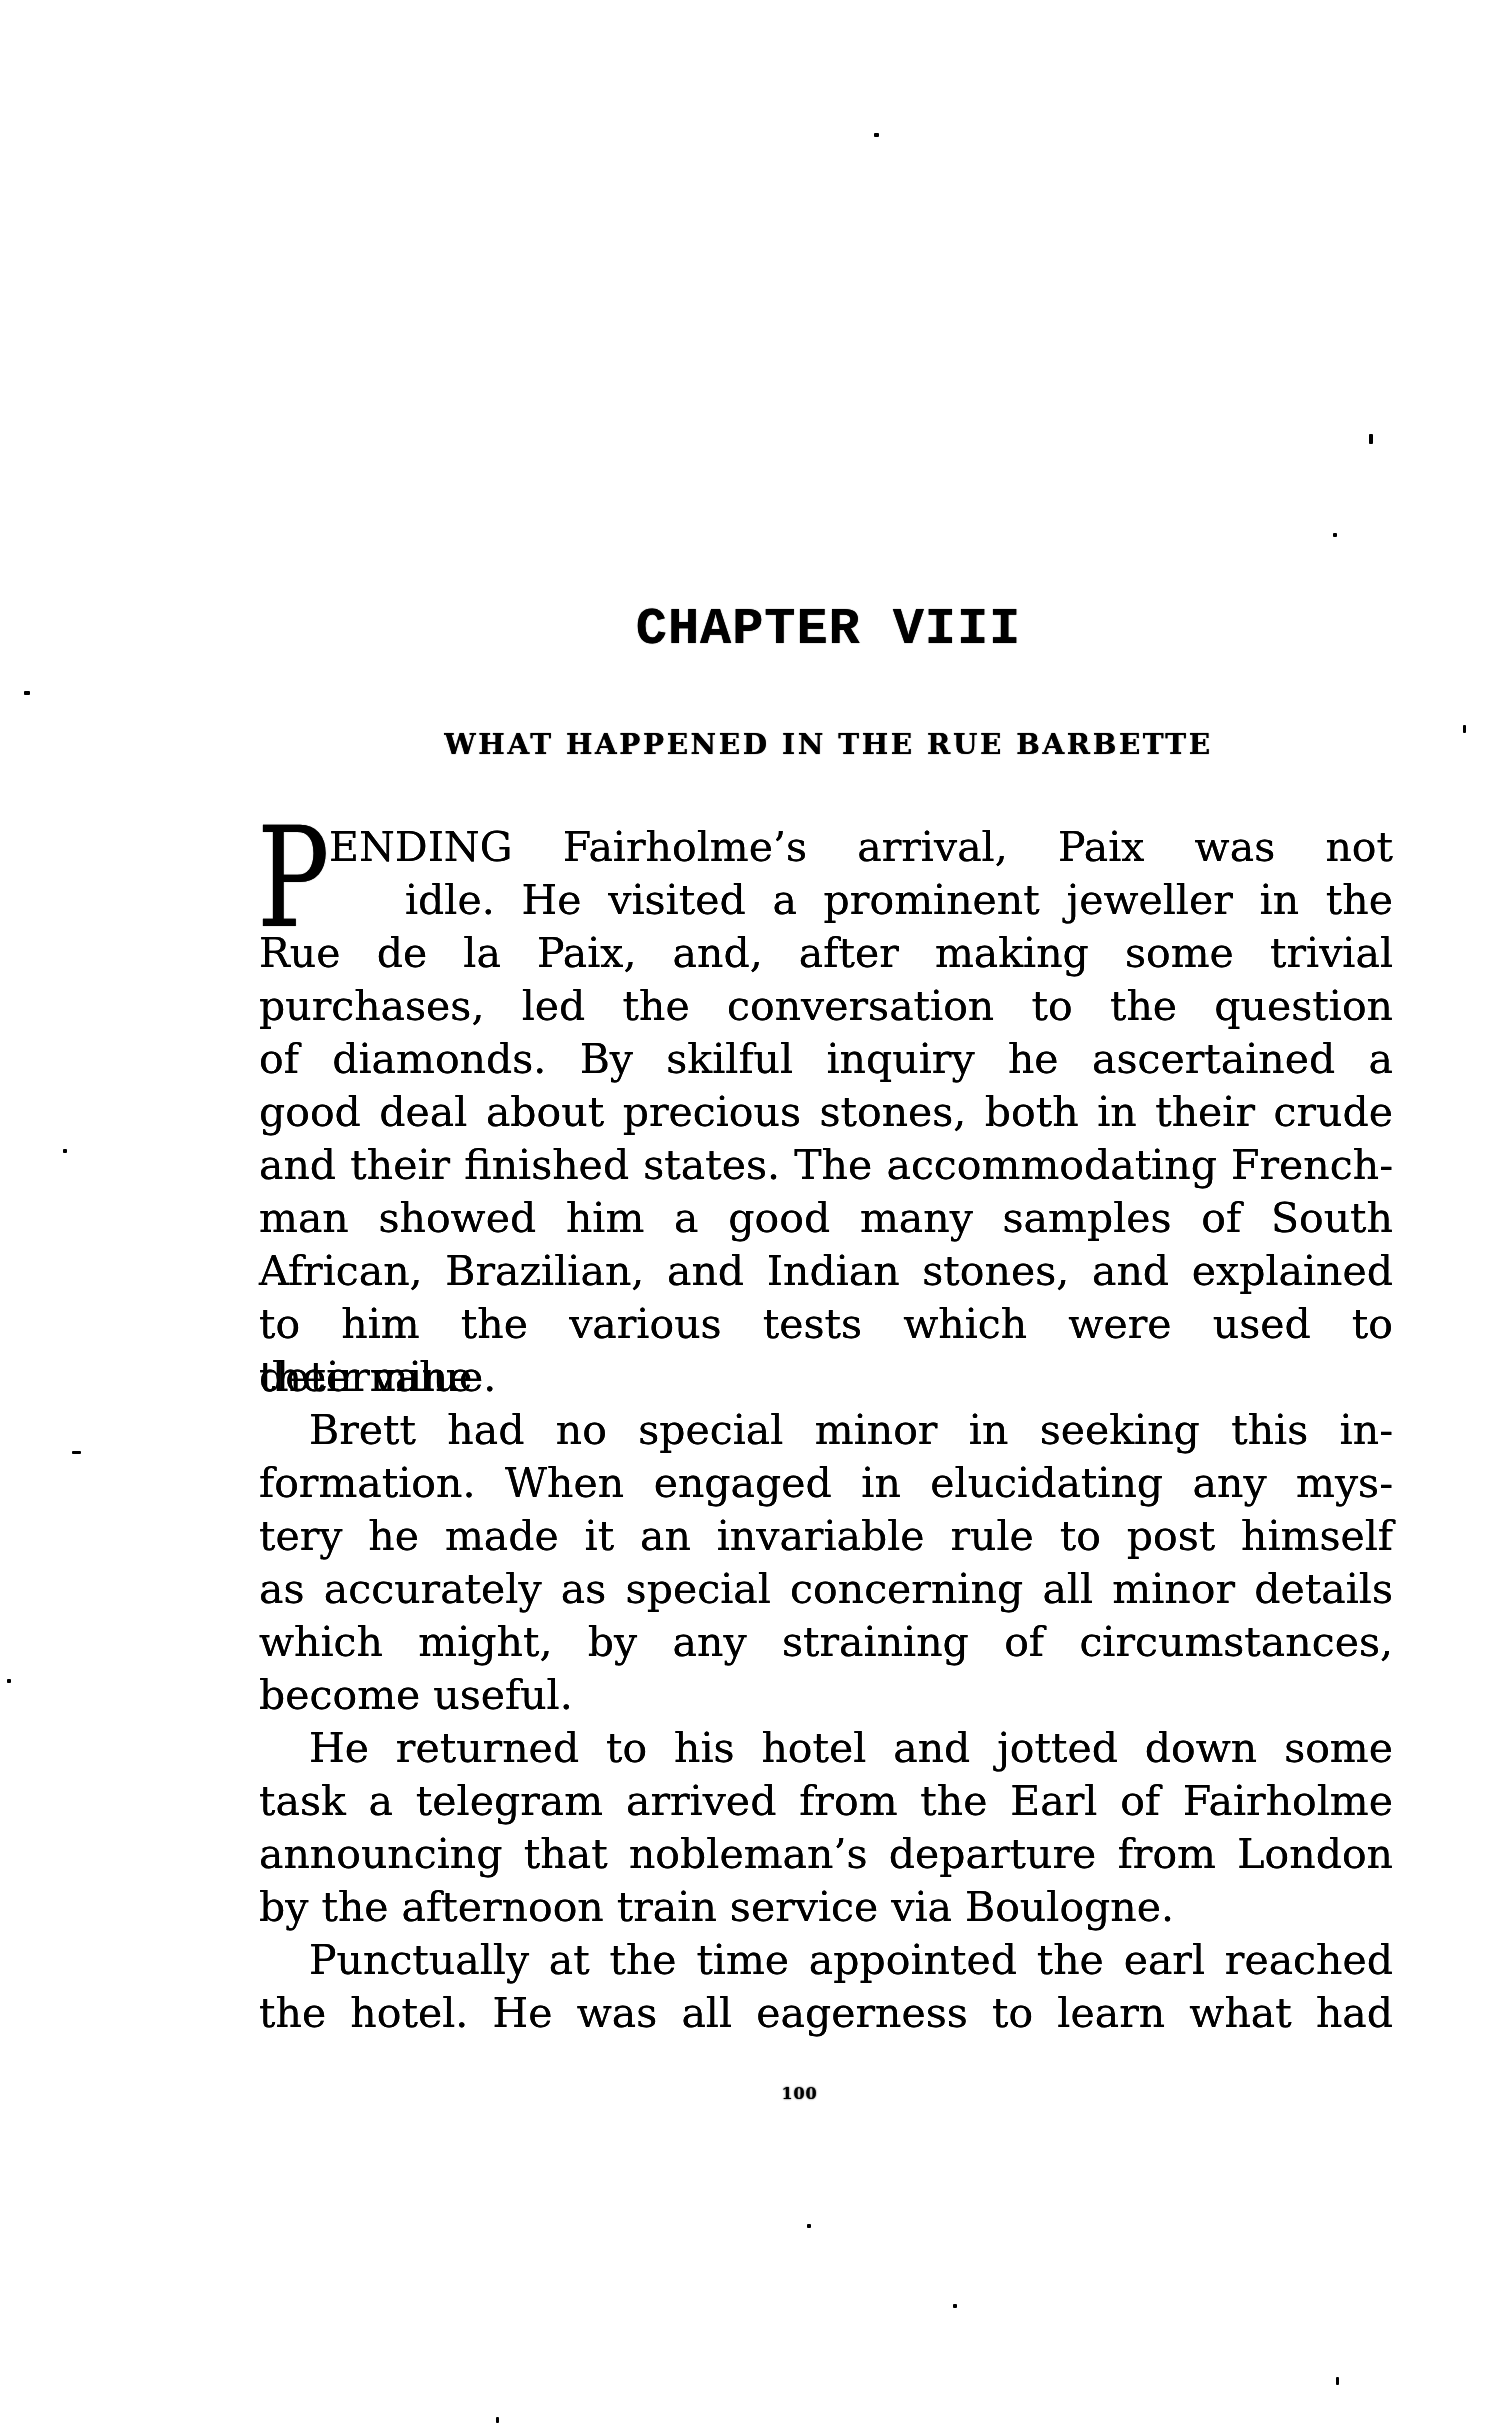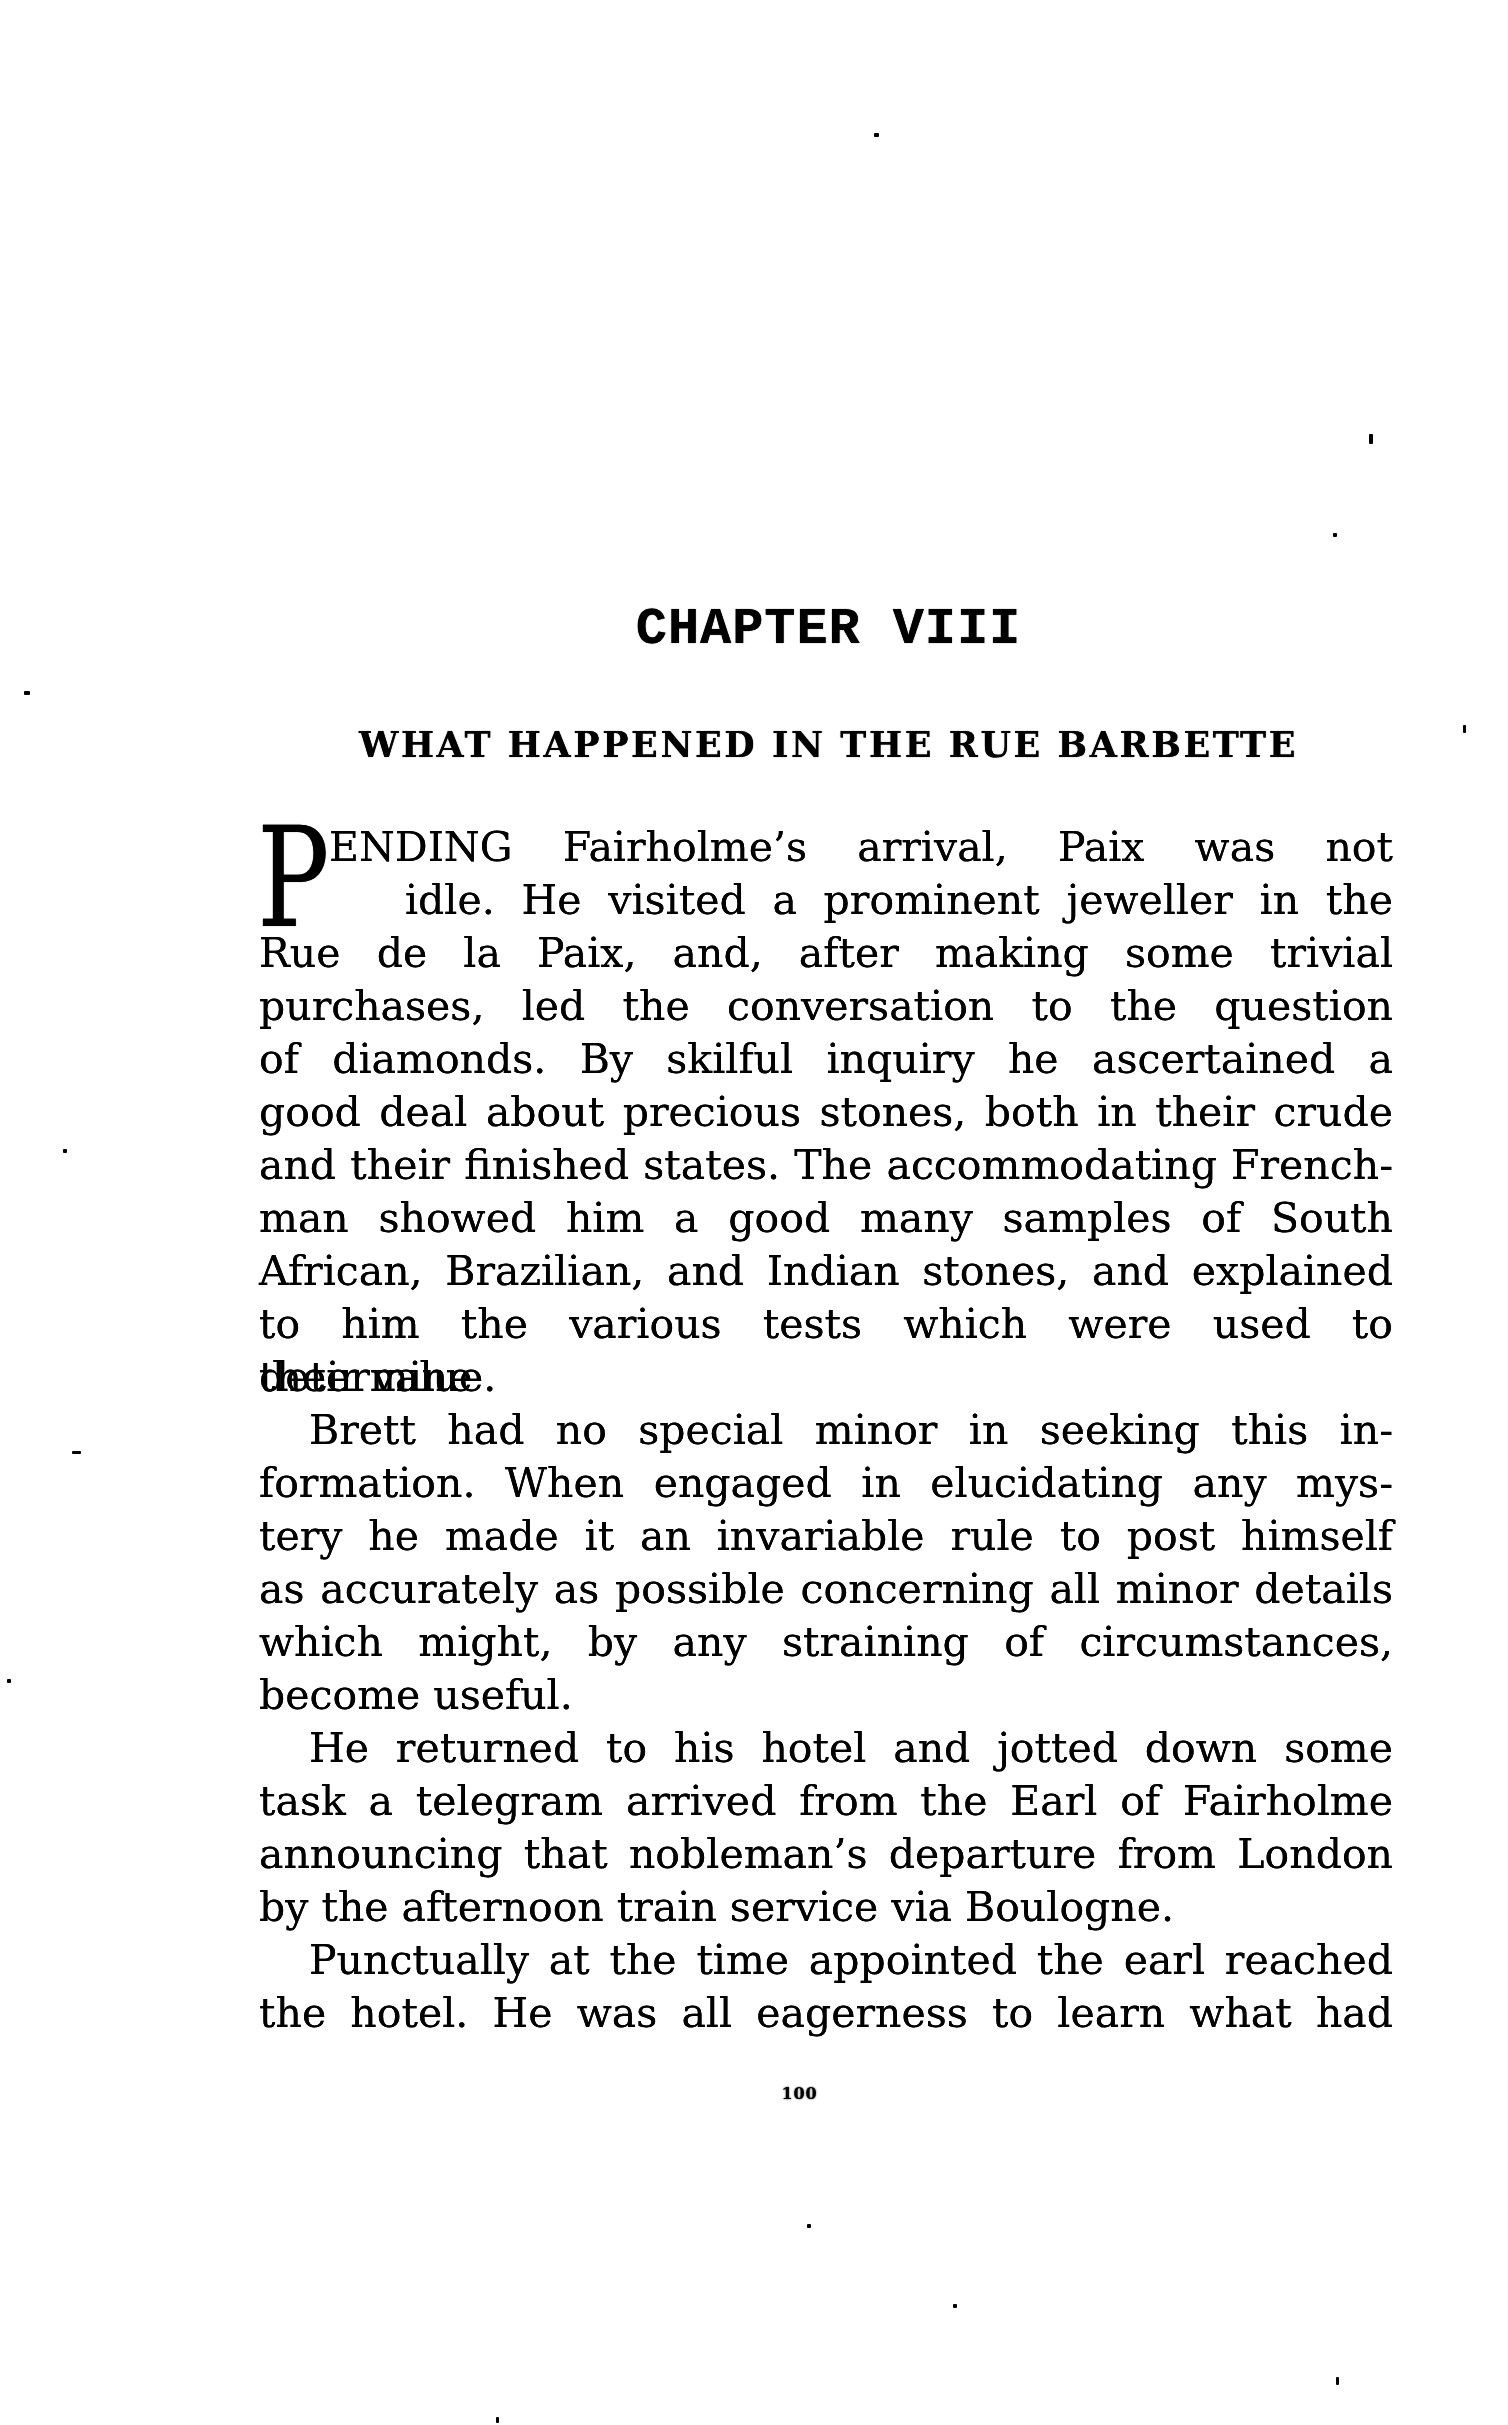--- a/index.html
+++ b/index.html
@@ -25,21 +25,21 @@
     font-size: 52px; font-weight: bold;
     line-height: 52px;
     letter-spacing: 0.9px;
     margin: 0;
     text-shadow: 0 0 0.9px #000;
     font-family: Liberation Mono, monospace;
   }
   .chapter-subtitle {
     position: absolute;
     left: 0; top: 727px; width: 100%;
-    font-size: 35px; font-weight: bold;
+    font-size: 28px; font-weight: bold;
     line-height: 35px;
     letter-spacing: 2.6px;
     margin: 0;
     text-shadow: 0 0 0.9px #000;
   }
   .body-text {
     position: absolute;
     left: 259px; top: 821px; width: 1134px;
   }
   .line {
@@ -100,21 +100,21 @@
       <div class="line">of diamonds. By skilful inquiry he ascertained a</div>
       <div class="line">good deal about precious stones, both in their crude</div>
       <div class="line">and their finished states. The accommodating French-</div>
       <div class="line">man showed him a good many samples of South</div>
       <div class="line">African, Brazilian, and Indian stones, and explained</div>
       <div class="line">to him the various tests which were used to determine</div>
       <div class="line last">their value.</div>
       <div class="line indent">Brett had no special minor in seeking this in-</div>
       <div class="line">formation. When engaged in elucidating any mys-</div>
       <div class="line">tery he made it an invariable rule to post himself</div>
-      <div class="line">as accurately as possible concerning all minor details</div>
+      <div class="line">as accurately as special concerning all minor details</div>
       <div class="line">which might, by any straining of circumstances,</div>
       <div class="line last">become useful.</div>
       <div class="line indent">He returned to his hotel and jotted down some</div>
       <div class="line">task a telegram arrived from the Earl of Fairholme</div>
       <div class="line">announcing that nobleman’s departure from London</div>
       <div class="line last">by the afternoon train service via Boulogne.</div>
       <div class="line indent">Punctually at the time appointed the earl reached</div>
       <div class="line">the hotel. He was all eagerness to learn what had</div>
     </div>
 

